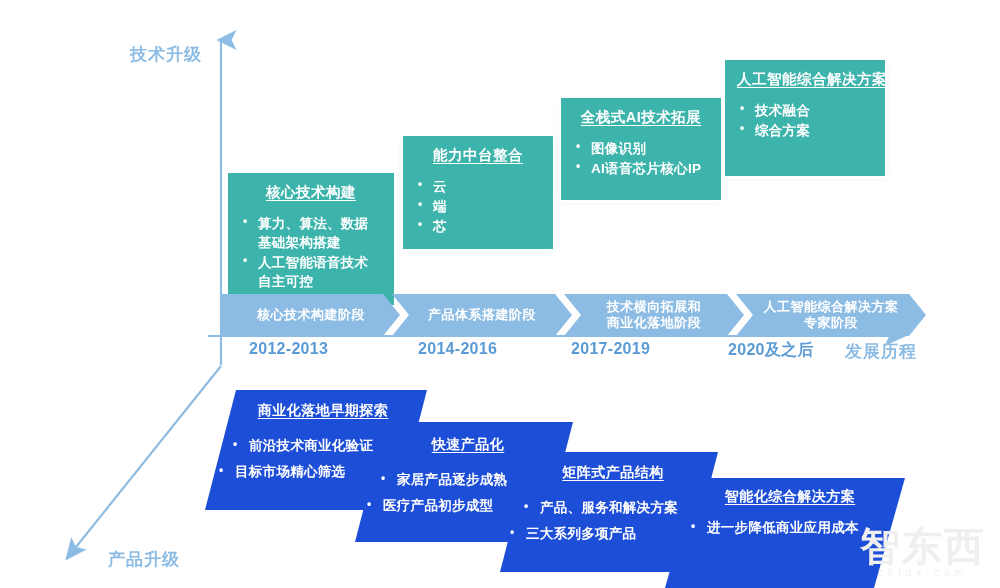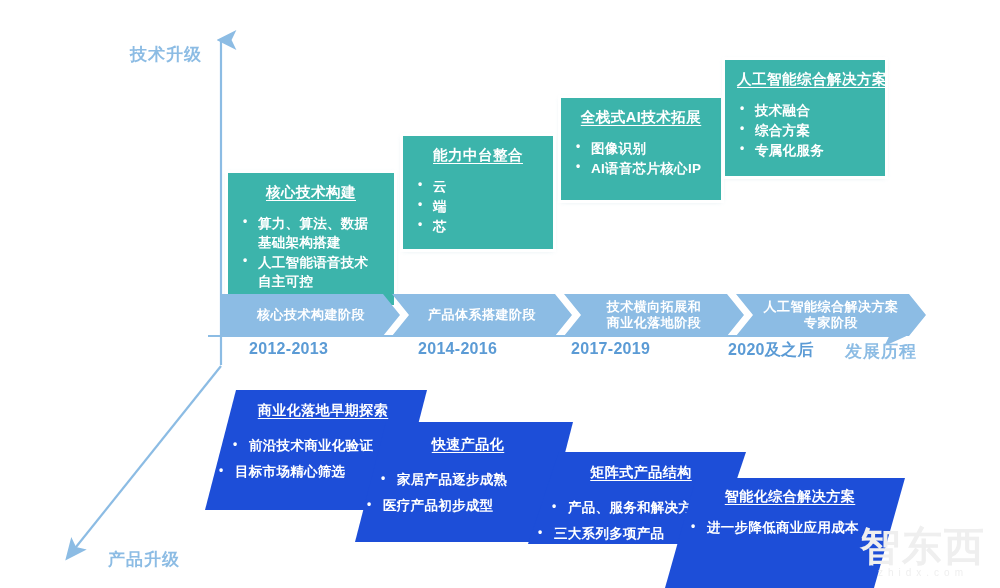--- a/index.html
+++ b/index.html
@@ -151,21 +151,21 @@
   #pcard-0 li:nth-child(2) { padding-left: 30px; }
   #pcard-0 li:nth-child(2)::before { left: 14px; }
 
   #pcard-1 { left: 355px; top: 422px; width: 218px; height: 120px; }
   #pcard-1 .ptitle { margin-left: 8px; margin-top: 14px; }
   #pcard-1 li:nth-child(1) { padding-left: 42px; }
   #pcard-1 li:nth-child(1)::before { left: 26px; }
   #pcard-1 li:nth-child(2) { padding-left: 28px; }
   #pcard-1 li:nth-child(2)::before { left: 12px; }
 
-  #pcard-2 { left: 528px; top: 452px; width: 218px; height: 92px; }
+  #pcard-2 { left: 500px; top: 452px; width: 218px; height: 120px; }
   #pcard-2 .ptitle { margin-left: 8px; }
   #pcard-2 li:nth-child(1) { padding-left: 40px; }
   #pcard-2 li:nth-child(1)::before { left: 24px; }
   #pcard-2 li:nth-child(2) { padding-left: 26px; }
   #pcard-2 li:nth-child(2)::before { left: 10px; }
 
   #pcard-3 { left: 665px; top: 478px; width: 240px; height: 110px; }
   #pcard-3 .ptitle { margin-left: 10px; margin-top: 10px; }
   #pcard-3 ul { margin-top: 12px; }
   #pcard-3 li:nth-child(1) { padding-left: 42px; }
@@ -245,21 +245,20 @@
       <li>图像识别</li>
       <li>AI语音芯片核心IP</li>
     </ul>
   </div>
 
   <div class="tcard" id="tcard-3">
     <div class="ttitle">人工智能综合解决方案</div>
     <ul>
       <li>技术融合</li>
       <li>综合方案</li>
-      <li>专属化服务</li>
     </ul>
   </div>
 
   <div id="timeline">
     <div class="chev" id="chev-0">
       <span>核心技术构建阶段</span>
     </div>
     <div class="chev notch" id="chev-1">
       <span>产品体系搭建阶段</span>
     </div>

